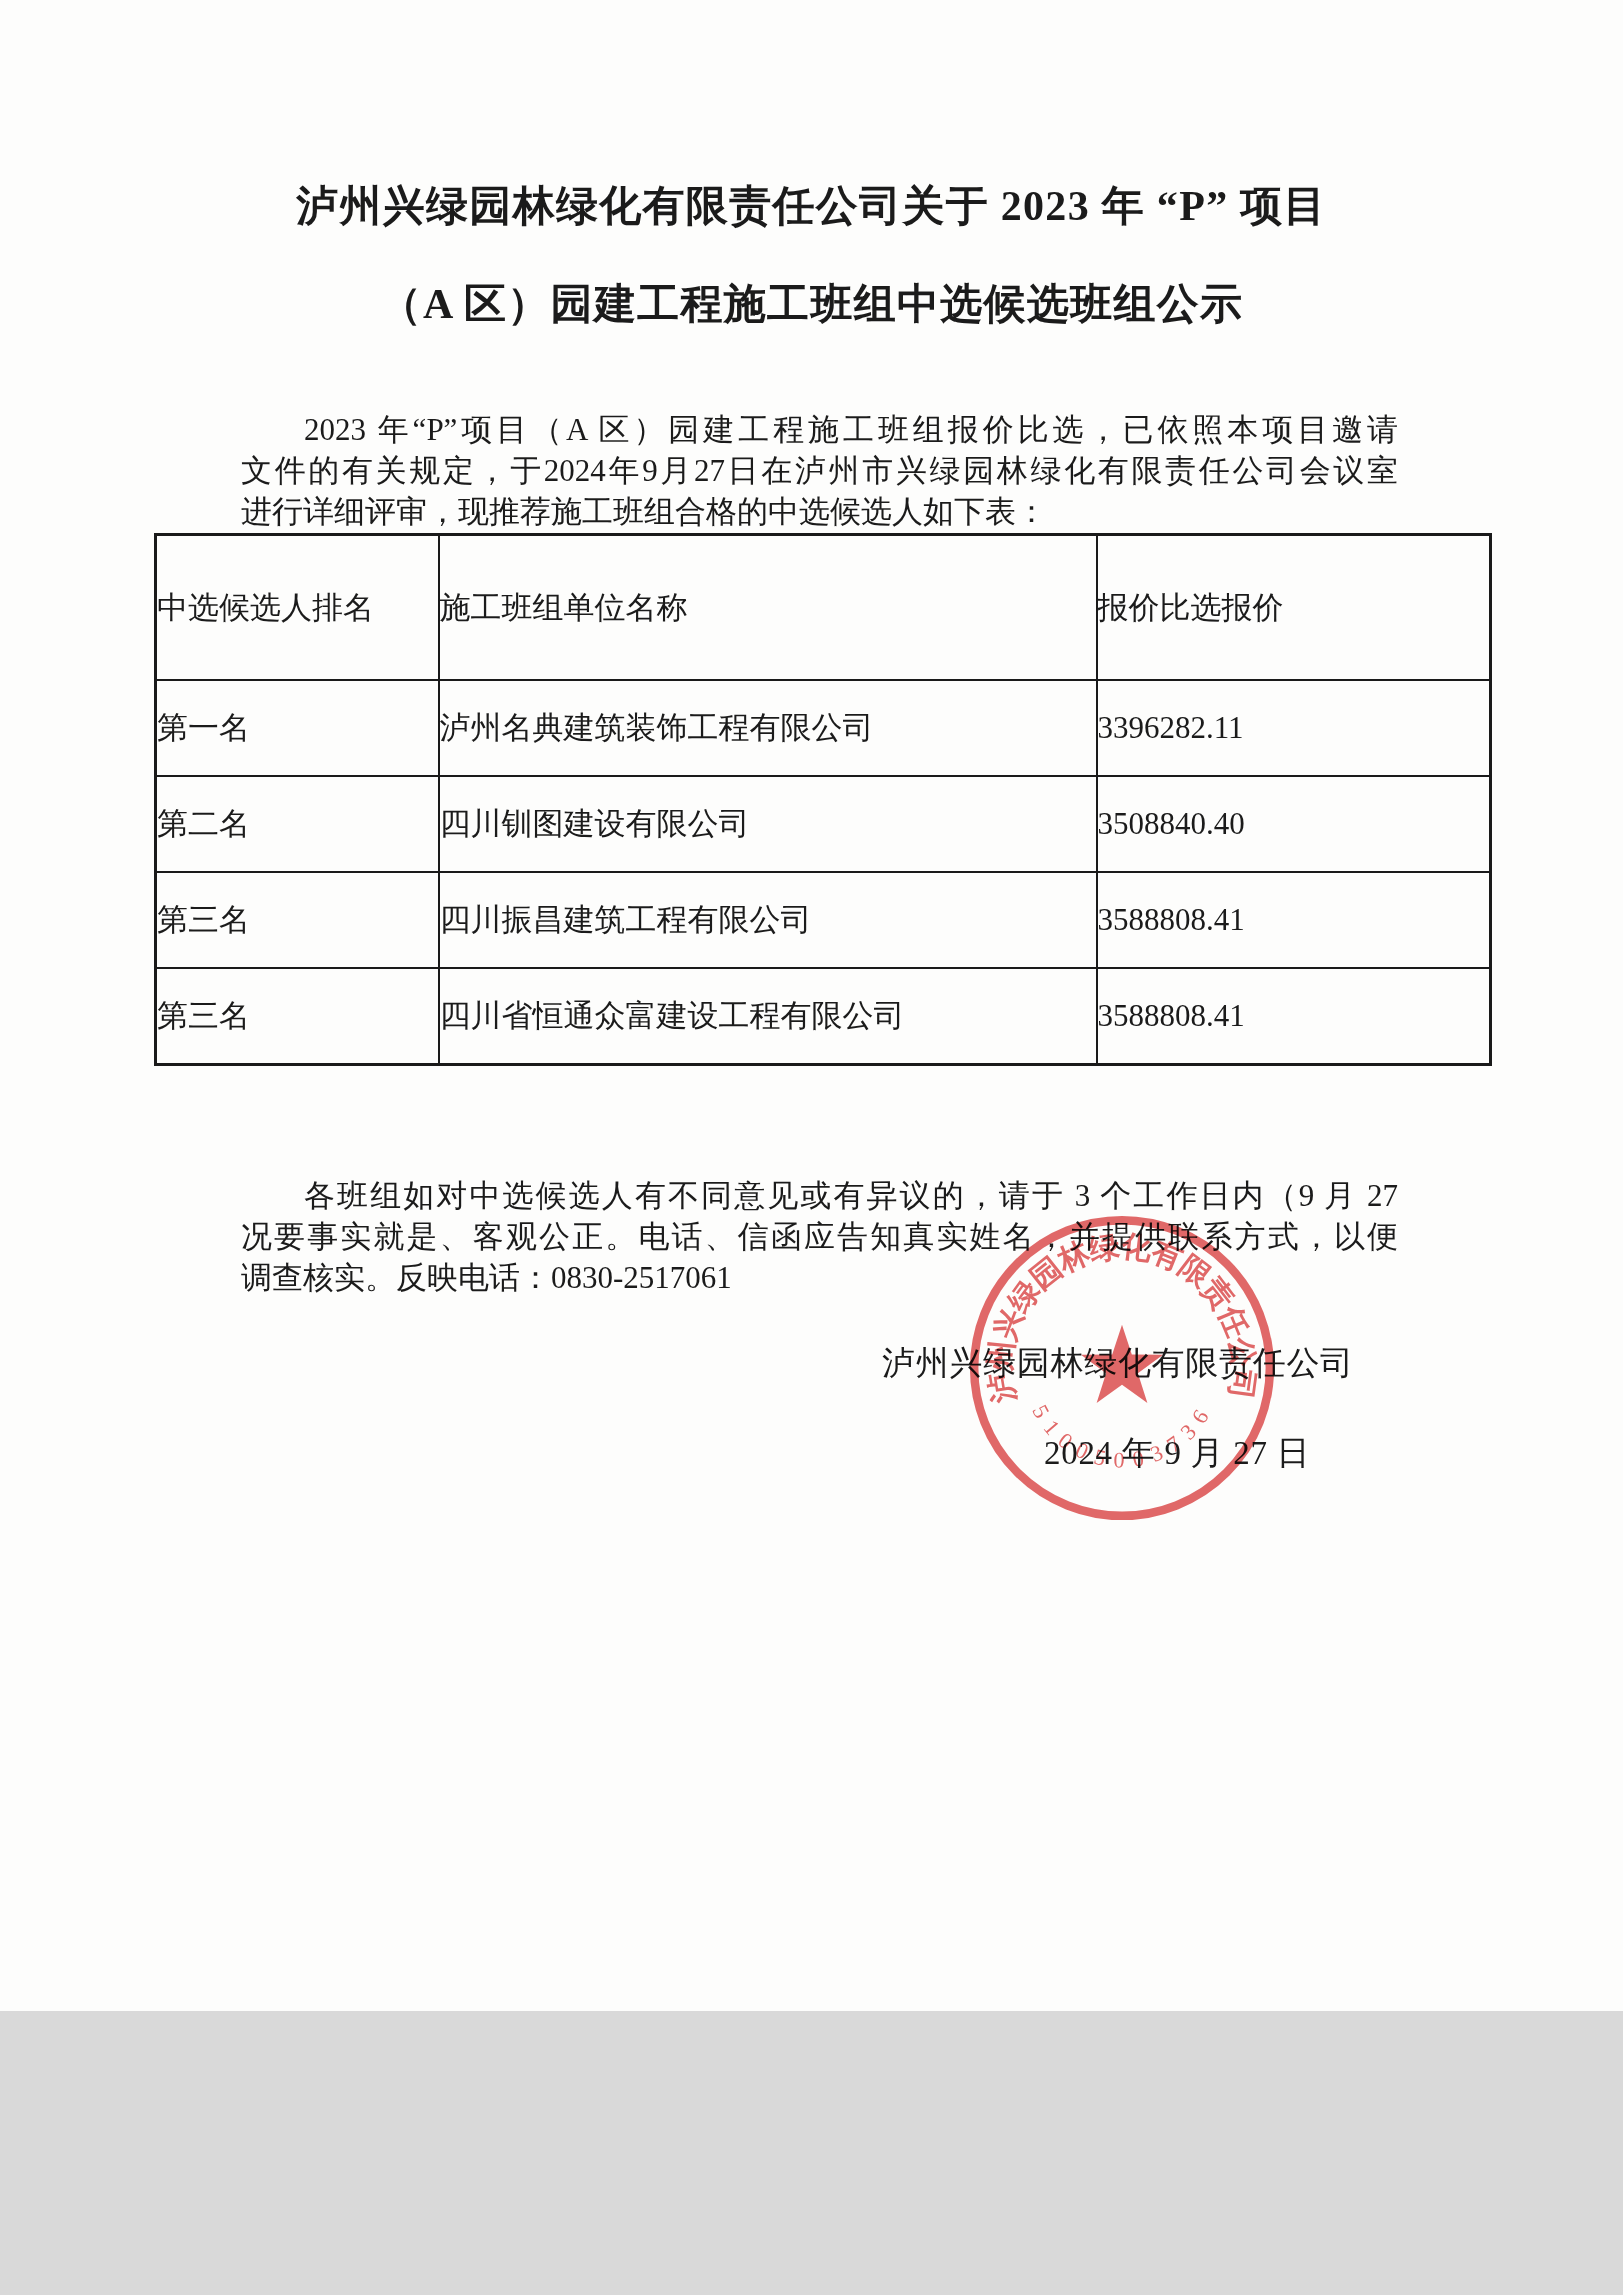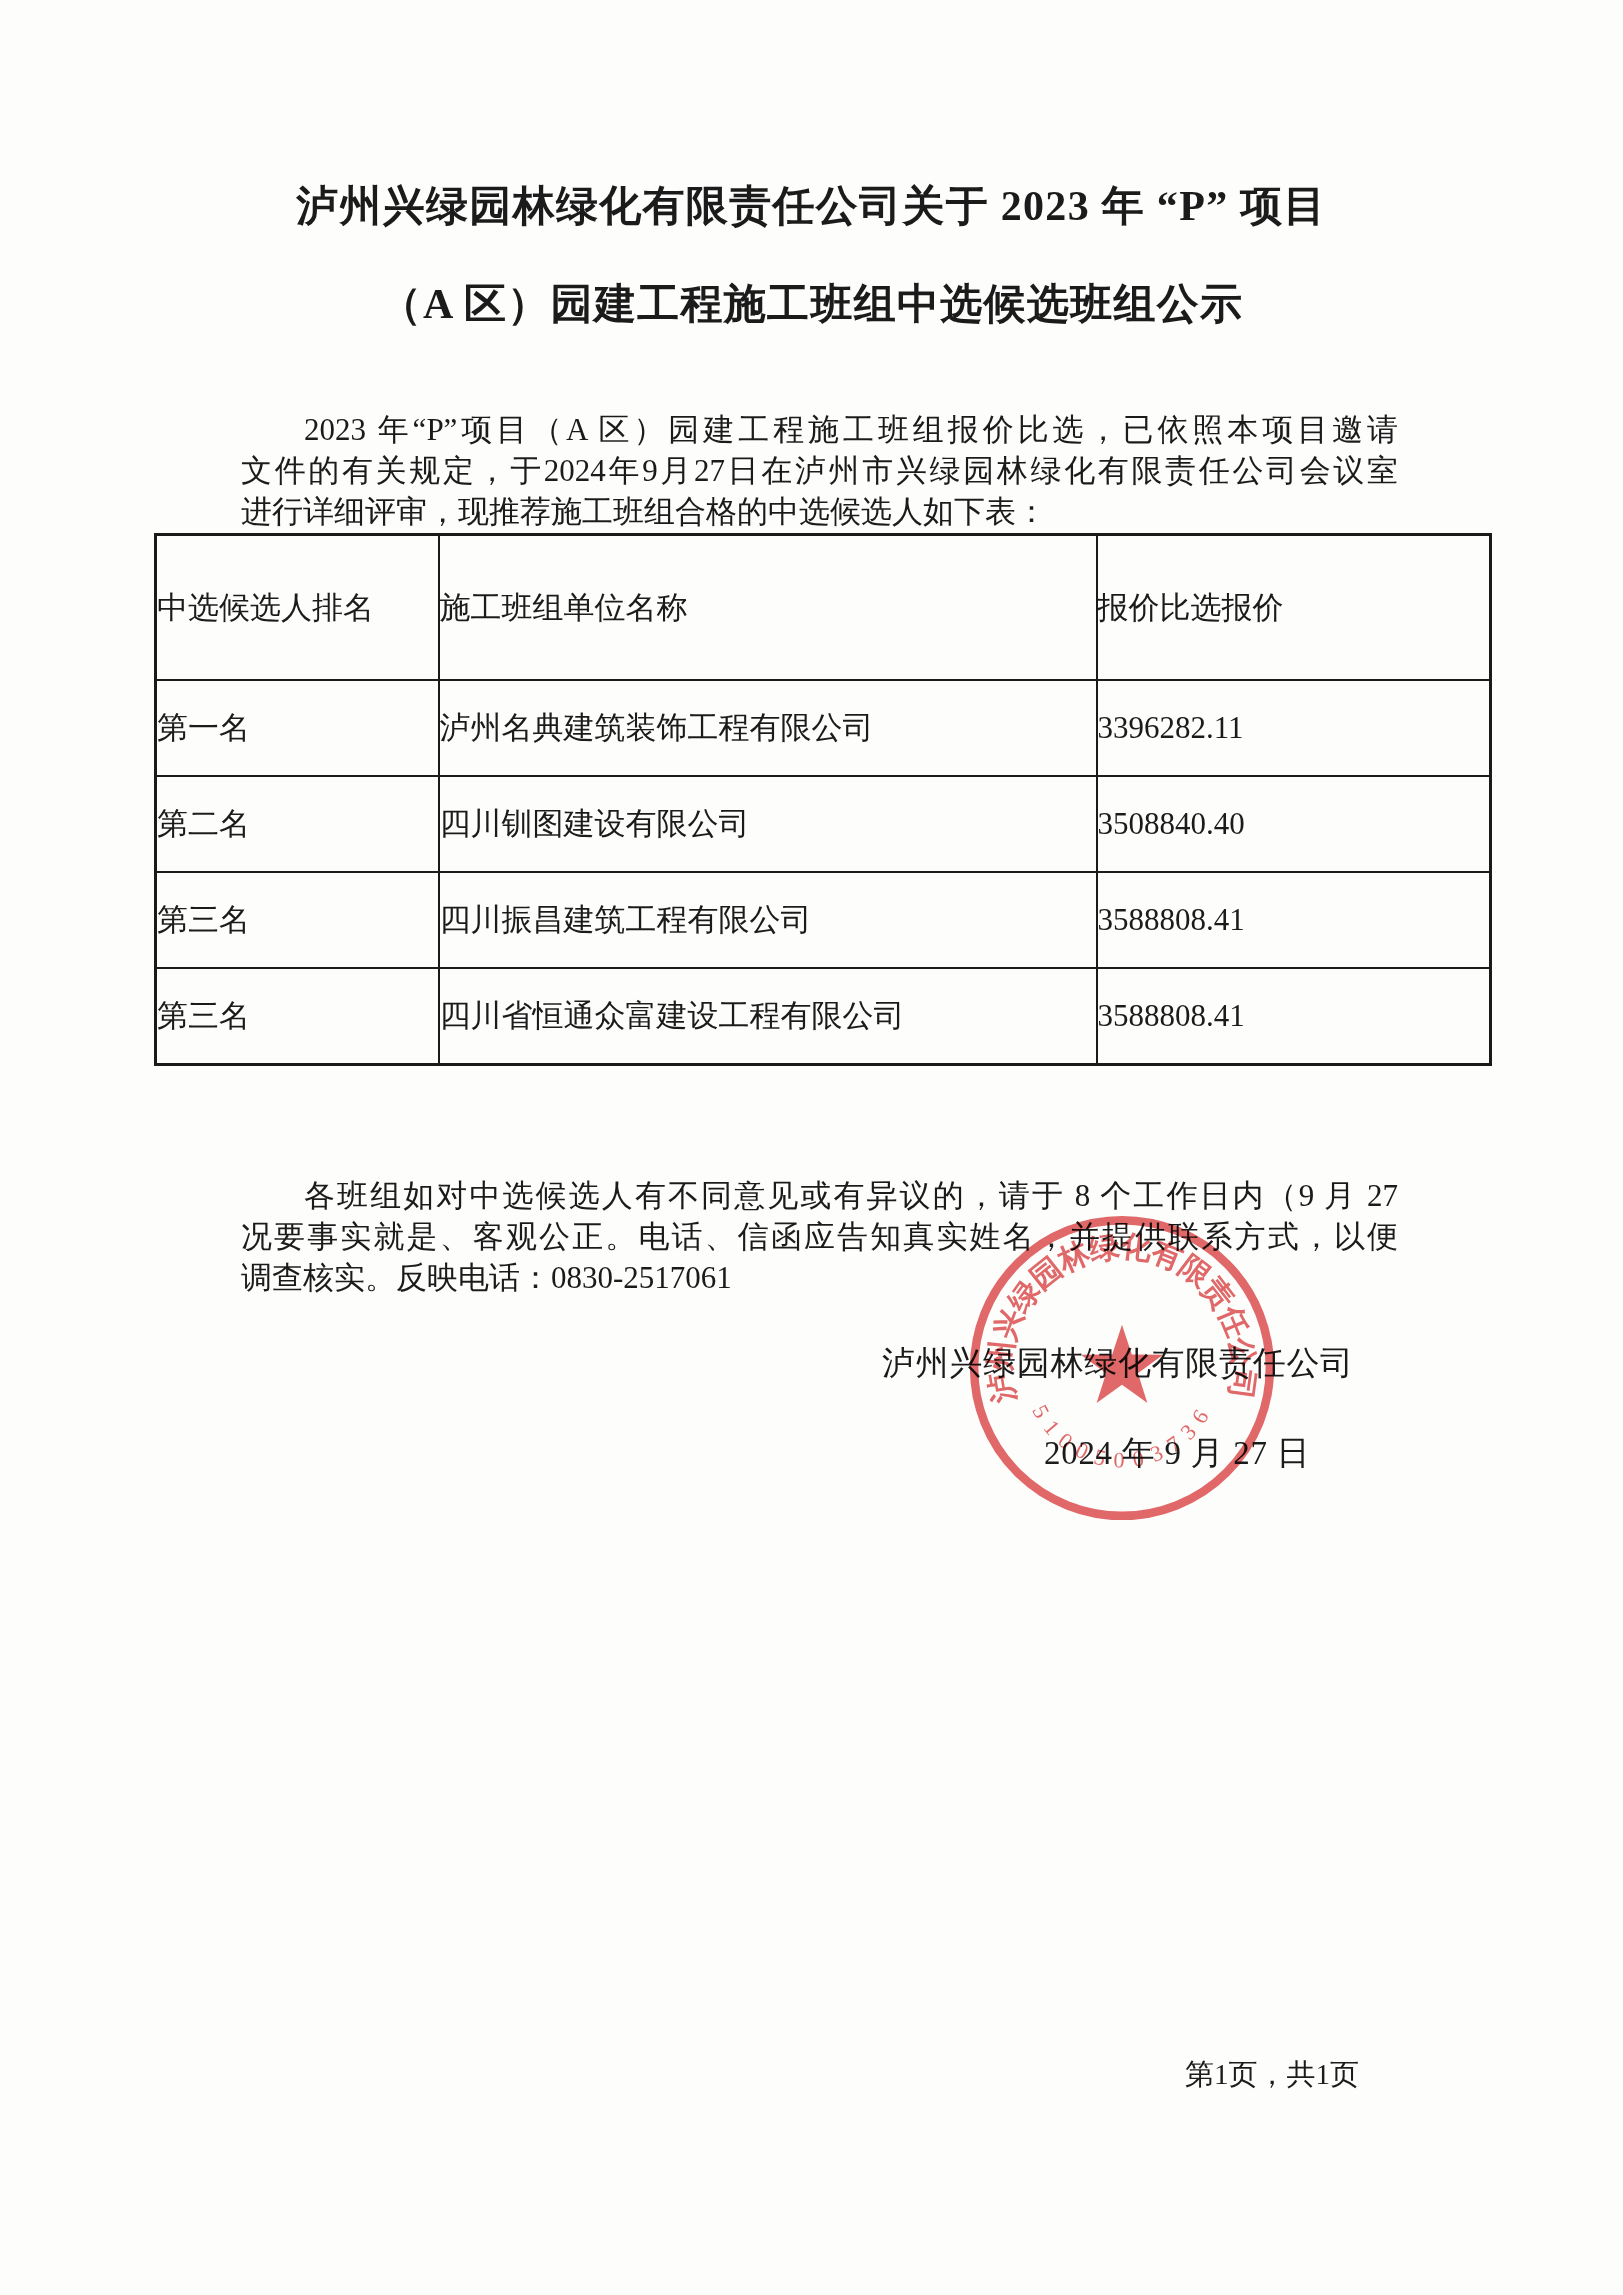--- a/index.html
+++ b/index.html
@@ -1,18 +1,18 @@
 <!DOCTYPE html>
 <html style="font-size:10.5px"><head>
 <meta charset="utf-8">
 <style>
   html,body{margin:0;padding:0;background:#d9d9d9;}
   .page{
     position:relative;
-    width:1623px;height:2295px;
+    width:1623px;height:2011px;
     margin:0 auto;
     background:#fdfdfc;
     font-family:"Liberation Serif","DejaVu Serif",serif;
     color:#1b1b1b;
     overflow:hidden;
   }
   .title{
     position:absolute;left:0;width:100%;
     text-align:center;
     font-size:42px;font-weight:700;letter-spacing:1.3px;
@@ -112,21 +112,21 @@
       </tr>
       <tr>
         <td>第三名</td>
         <td>四川省恒通众富建设工程有限公司</td>
         <td>3588808.41</td>
       </tr>
     </tbody>
   </table>
 
   <div class="para" id="objection-para">
-    <div class="pline first">各班组如对中选候选人有不同意见或有异议的，请于 8 个工作日内（9 月 27</div>
+    <div class="pline first">各班组如对中选候选人有不同意见或有异议的，请于 3 个工作日内（9 月 27</div>
     <div class="pline">况要事实就是、客观公正。电话、信函应告知真实姓名，并提供联系方式，以便</div>
     <div class="pline last">调查核实。反映电话：0830-2517061</div>
   </div>
 
   <div class="sig">泸州兴绿园林绿化有限责任公司</div>
 
   <div class="date">2024 年 9 月 27 日</div>
 
   <svg class="seal" viewBox="0 0 480 480">
     <defs>

